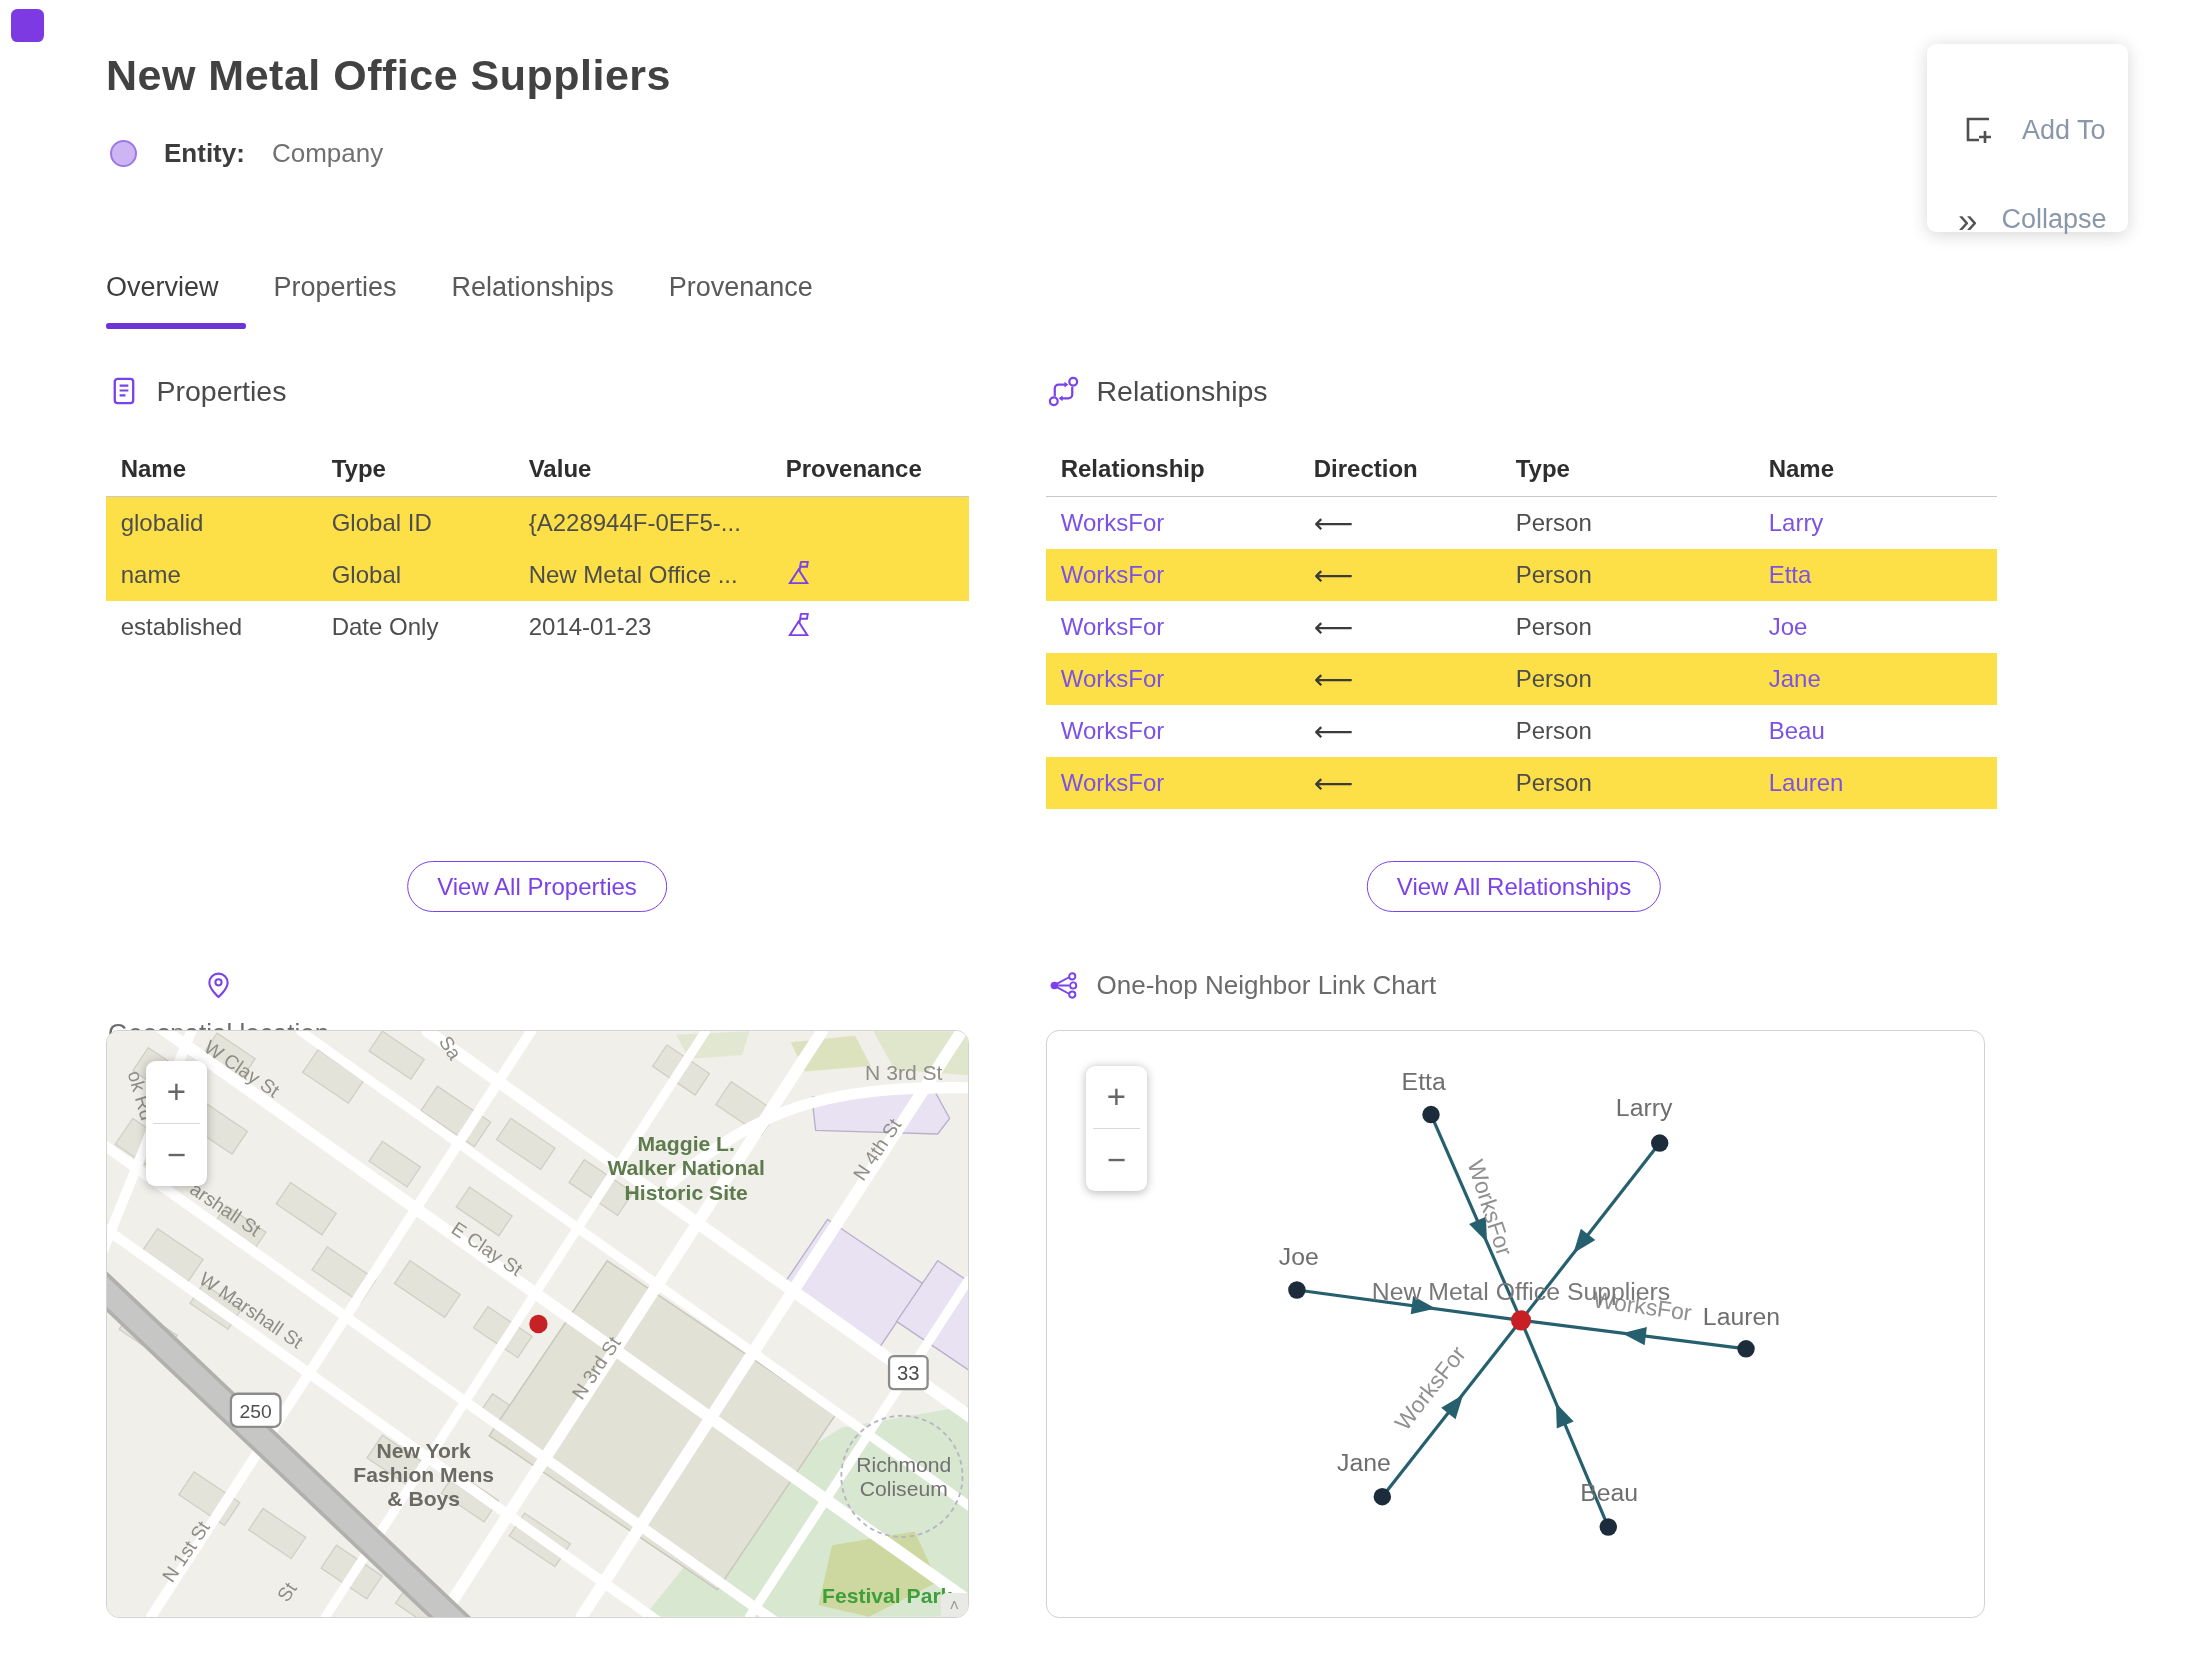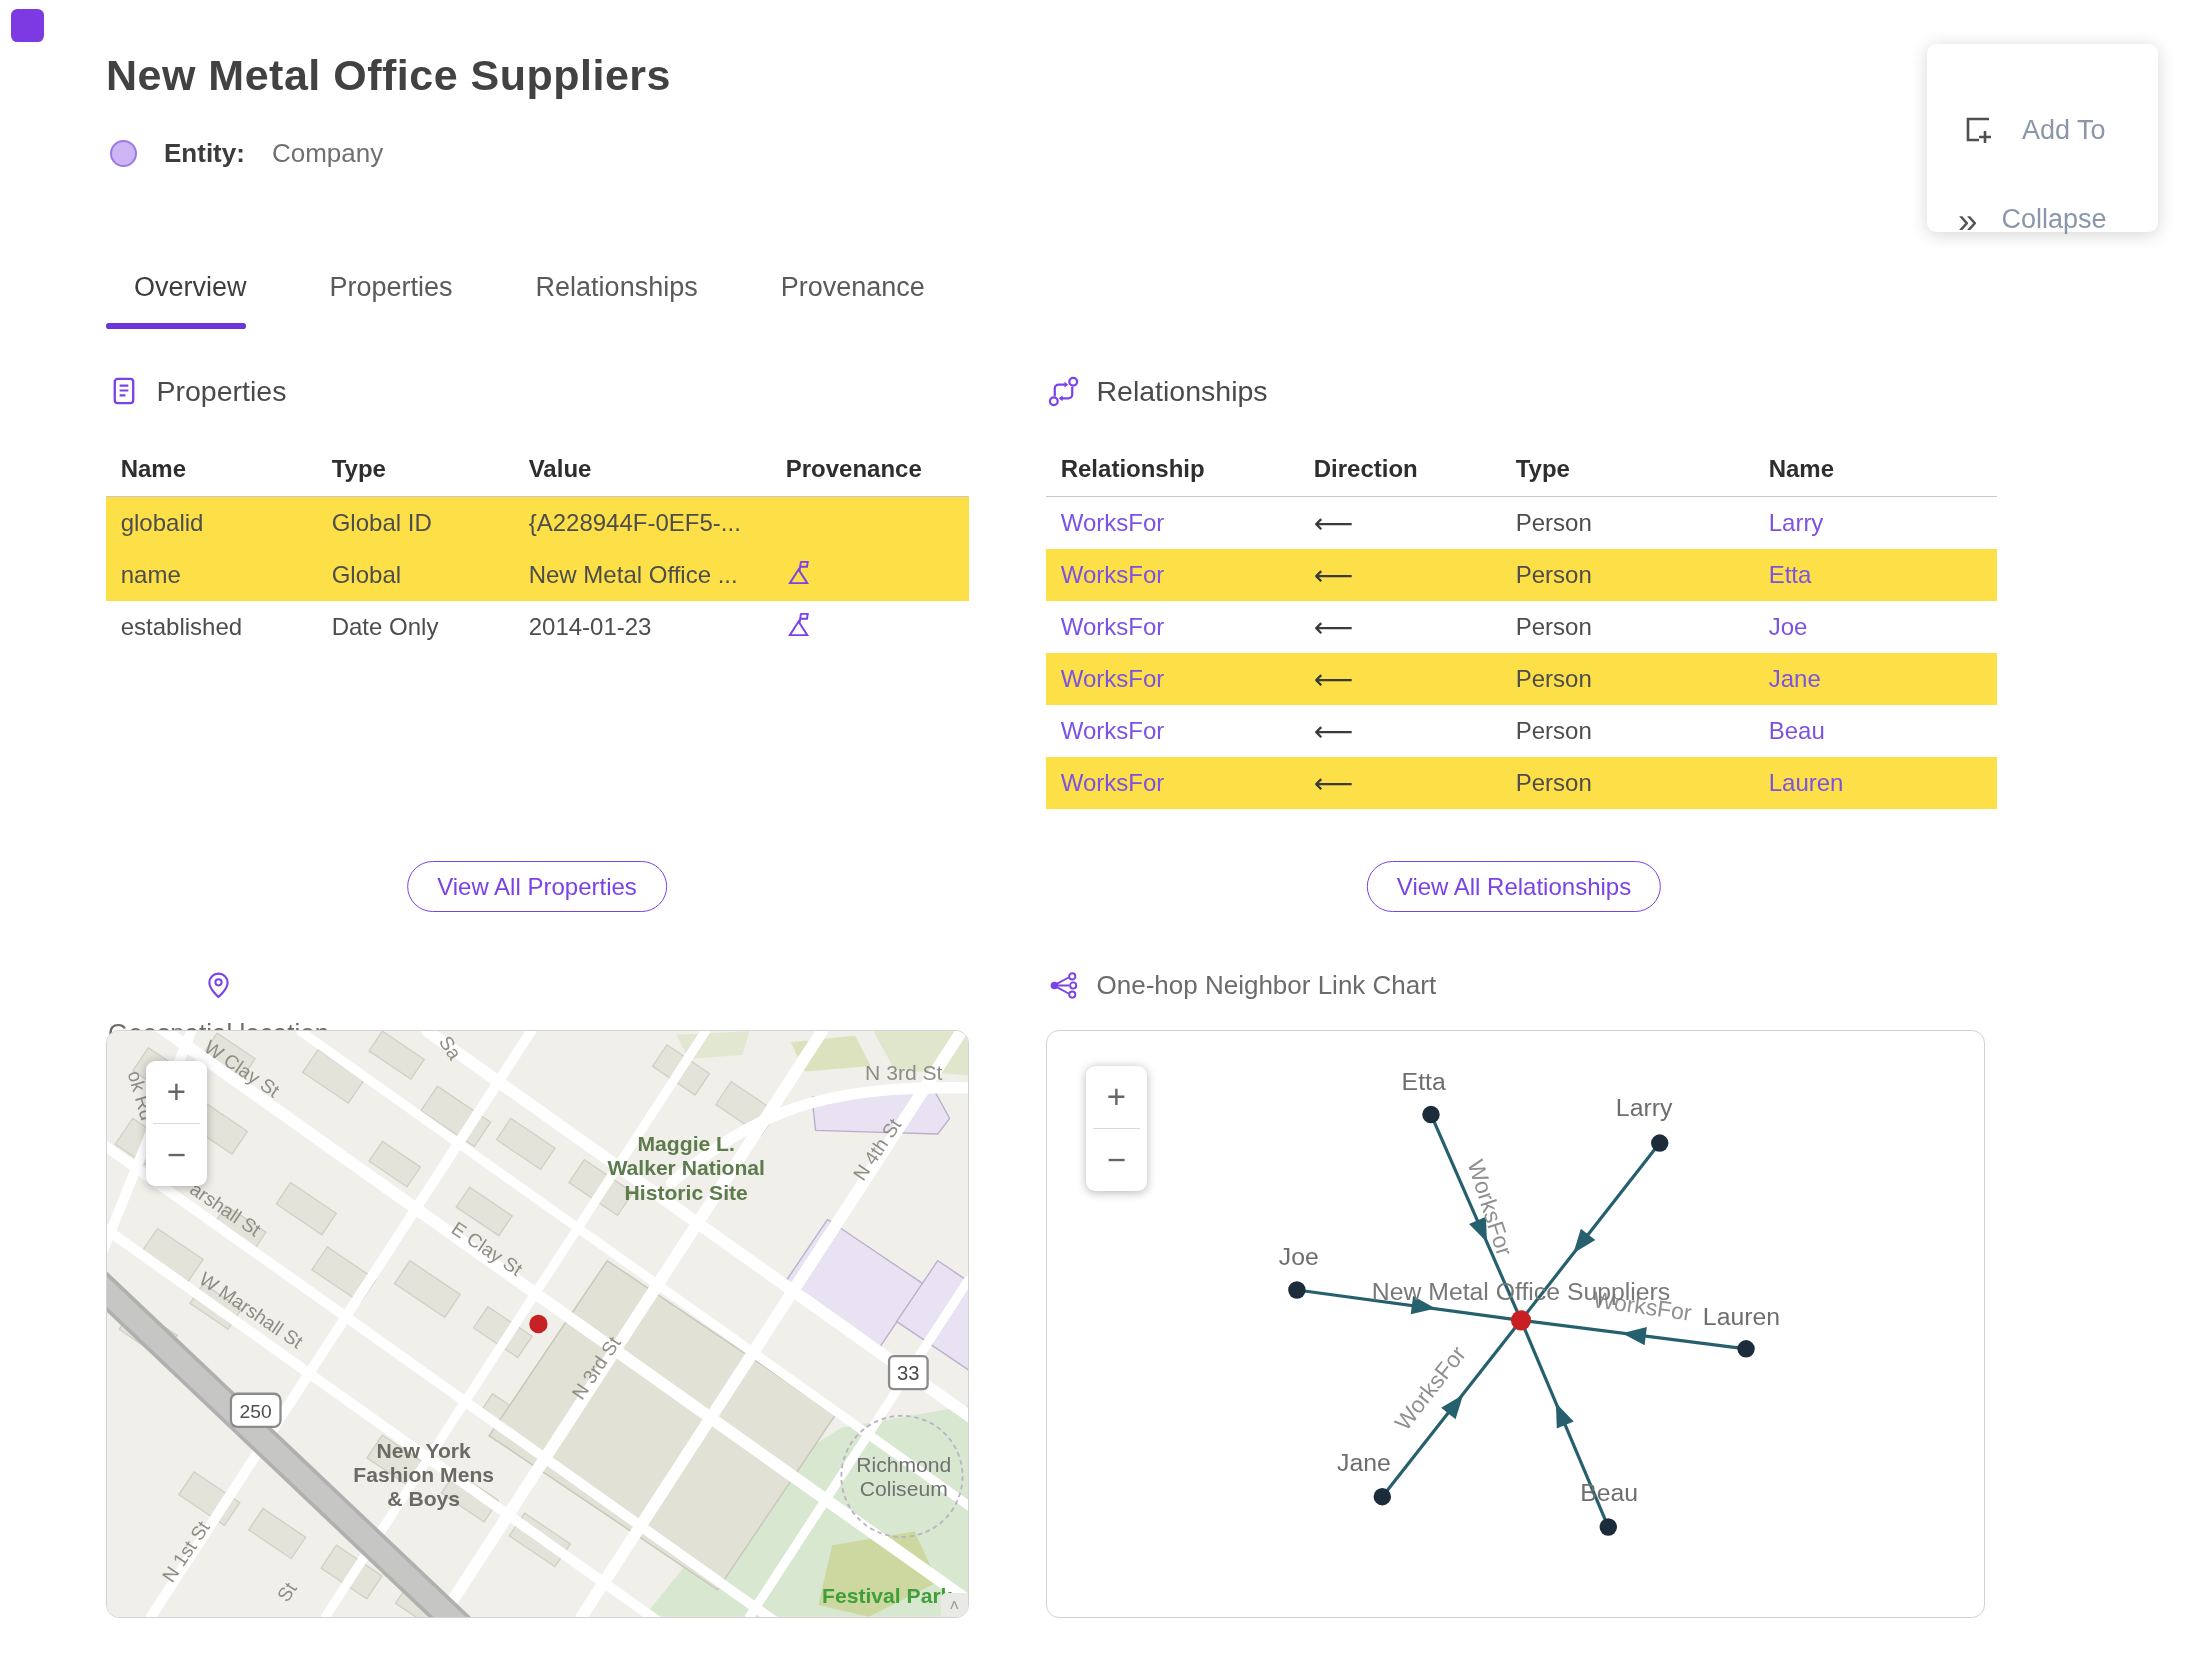--- a/index.html
+++ b/index.html
@@ -7,27 +7,27 @@
        font-family:"Liberation Sans",sans-serif;color:#4d4d4d;}
   .abs{position:absolute;}
   
   .corner-sq{left:11px;top:9.2px;width:33px;height:33px;border-radius:6.4px;background:#7d3ae3;}
   .page-title{left:106px;top:51px;font-size:43px;font-weight:bold;color:#424242;letter-spacing:0.5px;}
   .entity-row{left:110px;top:138px;display:flex;align-items:center;gap:27px;font-size:26px;}
   .entity-dot{width:23px;height:23px;border-radius:50%;background:#ccb5f2;border:2.8px solid #9d78e6;}
   .entity-label{font-weight:bold;color:#3c3c3c;}
   .entity-type{color:#707070;}
   
-  .float-card{left:1927px;top:44px;width:231px;height:188px;background:#fff;border-radius:9.2px;
+  .float-card{left:1927px;top:44px;width:201px;height:188px;background:#fff;border-radius:9.2px;
               box-shadow:0 2.8px 16.5px rgba(0,0,0,.16);}
   .float-item{position:absolute;left:31px;display:flex;align-items:center;gap:24px;cursor:pointer;}
   .float-item .lbl{font-size:27px;color:#8a97a8;}
   .guillemet{font-size:35px;color:#555;line-height:1;}
   
-  .tabs{left:106px;top:272px;display:flex;gap:83px;font-size:27px;margin-left:28px;}
+  .tabs{left:106px;top:272px;display:flex;gap:55px;font-size:27px;}
   .tab{color:#5a5a5a;padding-bottom:20px;cursor:pointer;}
   .tab.active{color:#3d3d3d;}
   .tab-underline{left:106px;top:323px;width:140px;height:5.5px;border-radius:2.8px;background:#6c35d8;}
   
   .sec-head{display:flex;align-items:center;gap:16.5px;}
   .sec-head .t{font-size:28.5px;color:#4a4a4a;}
   .sec-head.gray .t{color:#6b6b6b;font-size:26px;}
   
   .tbl{font-size:24px;}
   .trow{display:grid;align-items:center;height:52px;}

